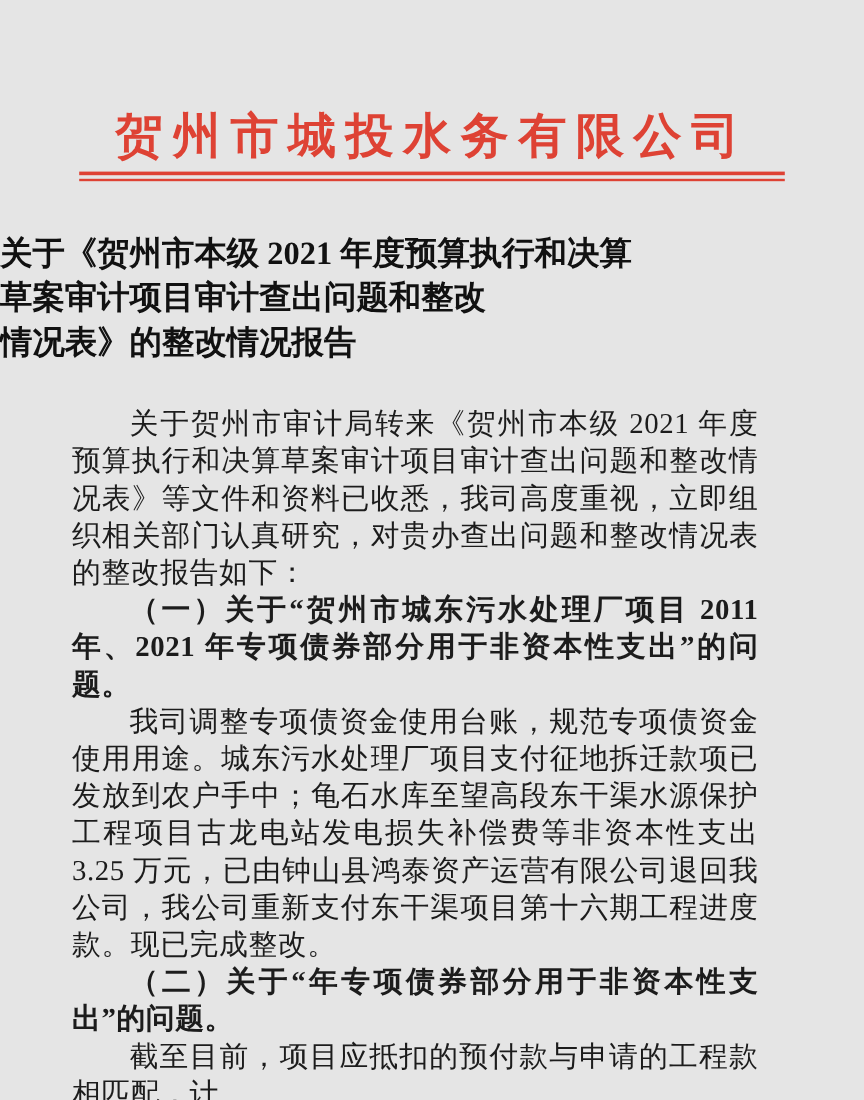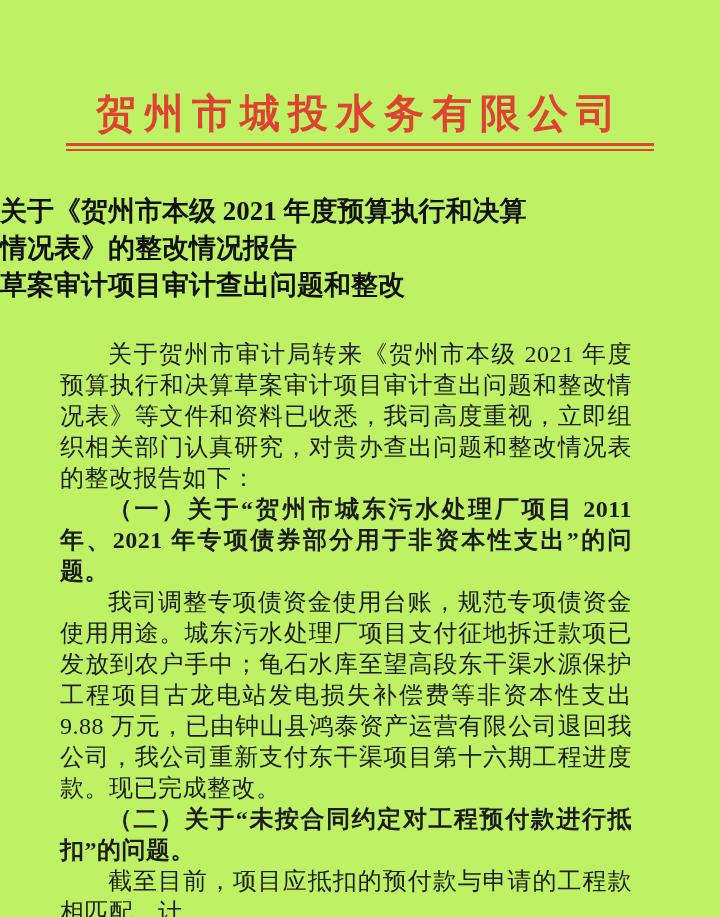--- a/index.html
+++ b/index.html
@@ -5,21 +5,21 @@
   html, body {
     margin: 0;
     padding: 0;
     background: #ffffff;
   }
   .page {
     position: relative;
     width: 720px;
     height: 917px;
     margin: 0 auto;
-    background: #bef264;
+    background: #e5e5e5;
     overflow: hidden;
     font-family: "Liberation Serif", "DejaVu Serif", serif;
     color: #1c1c1c;
   }
   
   .letterhead {
     padding-top: 90px;
     text-align: center;
   }
   .company-name {
@@ -84,25 +84,25 @@
 
 <div class="page">
 
   <div class="letterhead">
     <div class="company-name accent" style="color: rgb(222, 66, 52); border-color: rgb(222, 66, 52);">贺州市城投水务有限公司</div>
     <div class="red-rule accent" style="color: rgb(222, 66, 52); border-color: rgb(222, 66, 52);"></div>
   </div>
 
   <div class="doc-title">
     <div>关于《贺州市本级 2021 年度预算执行和决算</div>
+    <div>草案审计项目审计查出问题和整改</div>
     <div>情况表》的整改情况报告</div>
-    <div>草案审计项目审计查出问题和整改</div>
   </div>
 
   <div class="doc-body">
     <p class="para">关于贺州市审计局转来《贺州市本级 2021 年度预算执行和决算草案审计项目审计查出问题和整改情况表》等文件和资料已收悉，我司高度重视，立即组织相关部门认真研究，对贵办查出问题和整改情况表的整改报告如下：</p>
     <p class="h-item">（一）关于“贺州市城东污水处理厂项目 2011 年、2021 年专项债券部分用于非资本性支出”的问题。</p>
-    <p class="para">我司调整专项债资金使用台账，规范专项债资金使用用途。城东污水处理厂项目支付征地拆迁款项已发放到农户手中；龟石水库至望高段东干渠水源保护工程项目古龙电站发电损失补偿费等非资本性支出 9.88 万元，已由钟山县鸿泰资产运营有限公司退回我公司，我公司重新支付东干渠项目第十六期工程进度款。现已完成整改。</p>
-    <p class="h-item">（二）关于“未按合同约定对工程预付款进行抵扣”的问题。</p>
+    <p class="para">我司调整专项债资金使用台账，规范专项债资金使用用途。城东污水处理厂项目支付征地拆迁款项已发放到农户手中；龟石水库至望高段东干渠水源保护工程项目古龙电站发电损失补偿费等非资本性支出 3.25 万元，已由钟山县鸿泰资产运营有限公司退回我公司，我公司重新支付东干渠项目第十六期工程进度款。现已完成整改。</p>
+    <p class="h-item">（二）关于“年专项债券部分用于非资本性支出”的问题。</p>
     <p class="para">截至目前，项目应抵扣的预付款与申请的工程款相匹配，计</p>
   </div>
 
 </div>
 
 </body></html>

